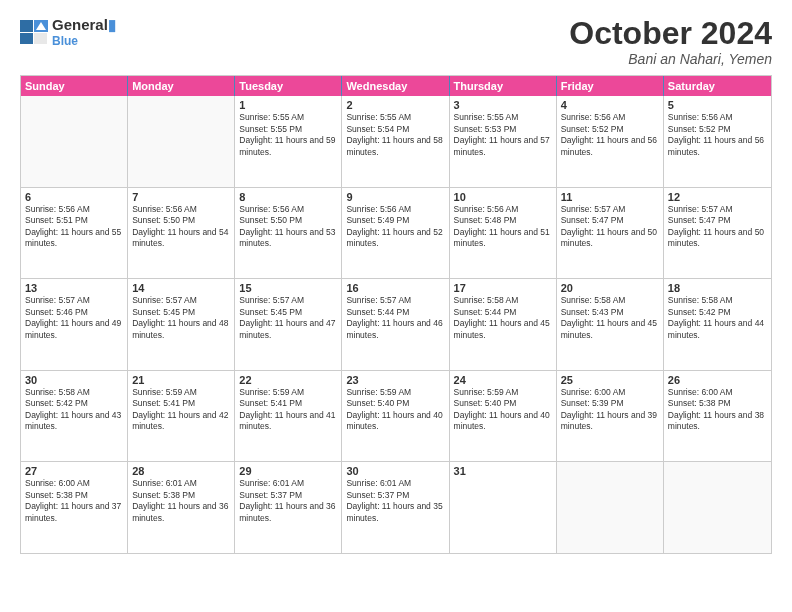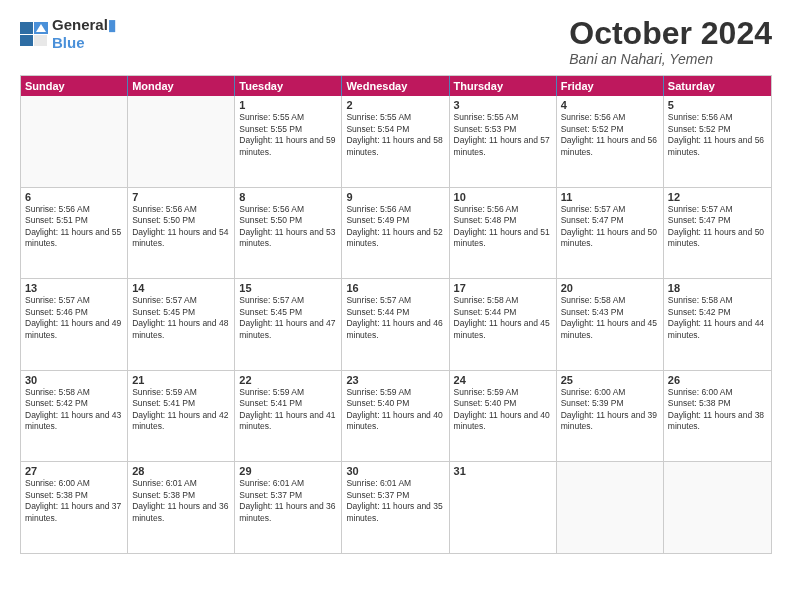--- a/index.html
+++ b/index.html
@@ -26,21 +26,21 @@
     .logo {
       display: flex;
       align-items: center;
       gap: 4px;
     }
     .logo-icon {
       width: 28px;
       height: 24px;
     }
     .title-block {
-      text-align: left;
+      text-align: right;
     }
     .month-title {
       font-size: 32px;
       font-weight: bold;
       color: #333;
       line-height: 1.1;
     }
     .location {
       font-size: 14px;
       color: #555;
@@ -48,21 +48,21 @@
     }
     .calendar {
       flex: 1;
       display: flex;
       flex-direction: column;
       border: 1px solid #ccc;
     }
     .cal-header {
       display: grid;
       grid-template-columns: repeat(7, 1fr);
-      background: #be185d;
+      background: #ec4899;
     }
     .cal-header-cell {
       color: #fff;
       font-size: 11px;
       font-weight: bold;
       padding: 4px 4px;
       text-align: left;
       border-right: 1px solid #4a85ba;
     }
     .cal-header-cell:last-child { border-right: none; }
@@ -111,21 +111,21 @@
       <svg class="logo-icon" viewBox="0 0 28 24">
         <rect x="0" y="0" width="13" height="12" fill="#2e6da4"></rect>
         <rect x="14" y="0" width="13" height="12" fill="#2e6da4"></rect>
         <rect x="0" y="13" width="13" height="11" fill="#2e6da4"></rect>
         <rect x="14" y="13" width="13" height="11" fill="#e8e8e8"></rect>
         <polygon points="14,0 28,0 28,12 14,12" fill="#4a90d9"></polygon>
         <polygon points="21,2 26,10 16,10" fill="white"></polygon>
       </svg>
       <div>
         <div style="font-size:15px;font-weight:bold;color:#333;line-height:1.2;">General<span style="color:#4a90d9;">▮</span></div>
-        <div style="font-size:15px;font-weight:bold;color:#4a90d9;line-height:1.2;">Blue</div>
+        <div style="font-size:12px;font-weight:bold;color:#4a90d9;line-height:1.2;">Blue</div>
       </div>
     </div>
     <div class="title-block">
       <div class="month-title">October 2024</div>
       <div class="location">Bani an Nahari, Yemen</div>
     </div>
   </div>
 
   <div class="calendar">
     <div class="cal-header">

